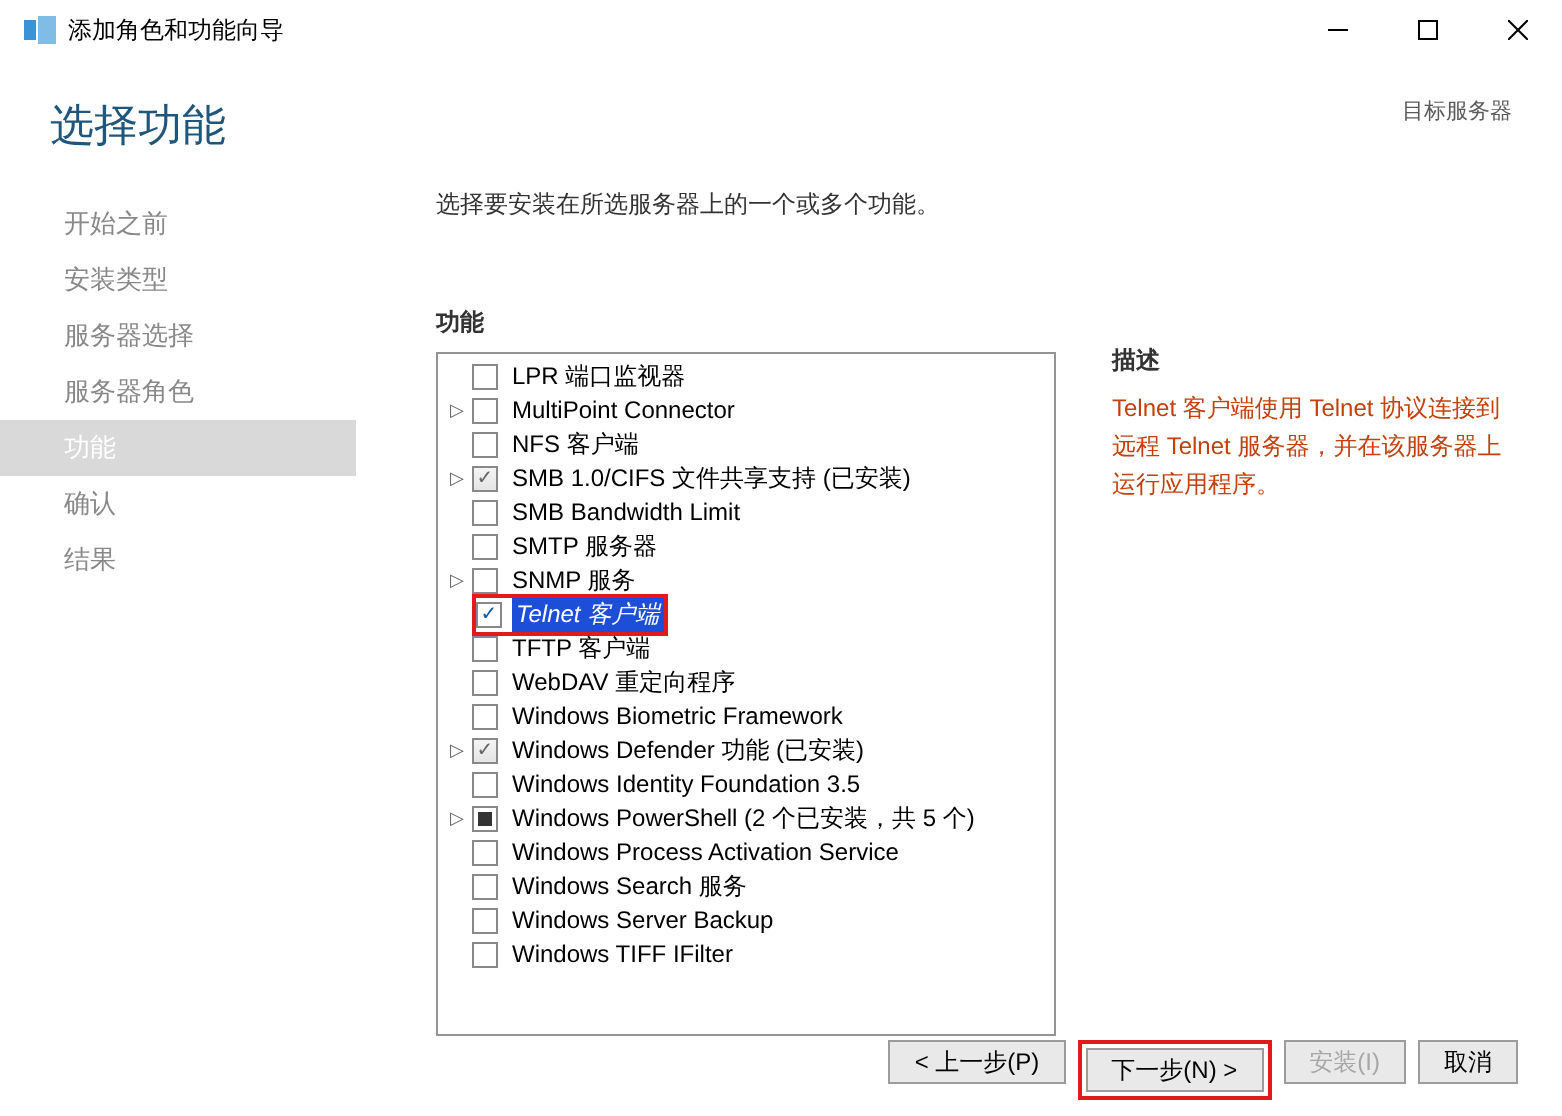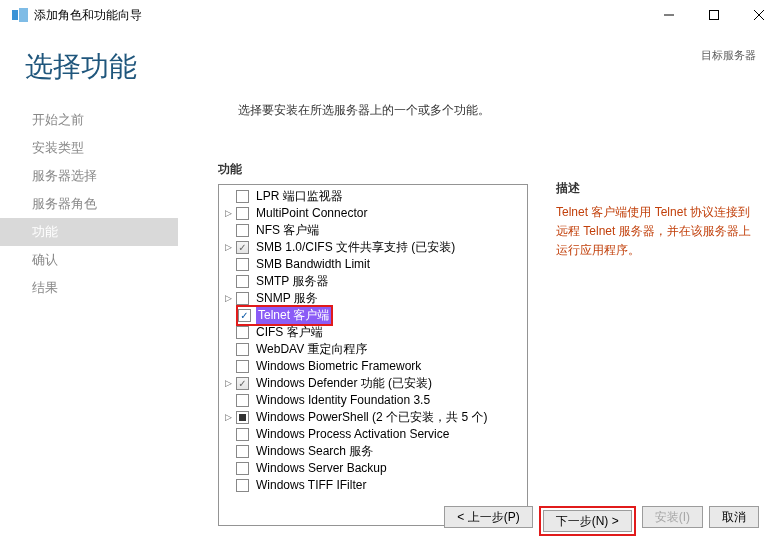--- a/index.html
+++ b/index.html
@@ -5,46 +5,46 @@
   * { box-sizing: border-box; margin: 0; padding: 0; font-family: "Microsoft YaHei", "Segoe UI", sans-serif; }
   body { background: #fff; width: 781px; height: 558px; overflow: hidden; position: relative; }
   .titlebar { height: 30px; display: flex; align-items: center; padding: 0 0 0 12px; }
   .titlebar-icon { width: 16px; height: 14px; margin-right: 6px; display: inline-block; }
   .titlebar-icon svg { width:16px; height:14px; }
   .titlebar-title { font-size: 12px; color: #000; }
   .win-btns { margin-left: auto; display: flex; }
   .win-btn { width: 45px; height: 28px; display: flex; align-items: center; justify-content: center; font-size: 13px; color: #000; }
   .win-btn svg { width: 10px; height: 10px; }
   .header { padding: 18px 25px 8px 25px; display:flex; align-items:flex-start; }
-  .header h1 { font-size: 28px; font-weight: 400; color: #1f567c; }
+  .header h1 { font-size: 22px; font-weight: 400; color: #1f567c; }
   .header .dest { margin-left:auto; font-size:11px; color:#5a5a5a; text-align:right; }
   .body { display: flex; padding: 0; }
   .sidebar { width: 178px; padding-top: 12px; }
   .sidebar-item { font-size: 13px; color: #888; padding: 5px 0 5px 32px; cursor: default; }
   .sidebar-item.active { background: #d9d9d9; color: #fff; }
   .content { flex: 1; padding: 8px 20px 0 40px; display:flex; gap: 28px; }
-  .intro { font-size: 12px; color: #333; margin-bottom: 14px; margin-left: 20px; }
+  .intro { font-size: 12px; color: #333; margin-bottom: 14px; }
   .col-left { width: 310px; }
   .col-right { flex:1;margin-top:19px; }
   .col-label { font-size: 12px; color: #333; margin-bottom: 6px; display:block; font-weight:bold; }
   .feature-box { border: 1px solid #949494; height: 342px; overflow-y: auto; overflow-x: auto; background: #fff; padding: 3px 15px 3px 4px; }
   .feature-row { display:flex; align-items:center; font-size: 12px; height: 17px; line-height: 17px; white-space: nowrap; }
   .expander { width: 11px; height: 11px; margin-right: 2px; display:inline-flex; align-items:center; justify-content:center; font-size:9px; color:#666; }
   .expander.empty { visibility:hidden; }
   .cb { width: 13px; height: 13px; border: 1px solid #888; margin-right: 5px; background:#fff; display:inline-flex; align-items:center; justify-content:center; font-size:10px; line-height:1; }
   .cb.checked::after { content: "✓"; color:#222; font-size:10px; }
   .cb.checked-blue::after { content: "✓"; color:#0d5aa7; font-size:10px; }
   .cb.gray { background: linear-gradient(#f4f4f4,#e4e4e4); }
   .cb.checked.gray::after { color:#666; }
   .cb.filled::after { content:""; display:block; width:7px; height:7px; background:#333; }
   .feat-label { padding: 0 2px; }
-  .feat-label.selected { background:#8b5cf6; color:#fff; }
+  .feat-label.selected { background:#1d4ed8; color:#fff;font-style:italic; }
   .highlight-red { border: 2px solid #e11b1b; padding: 0; }
   .desc-text { font-size: 12px; color: #c2410c; line-height: 1.6; }
-  .footer { position:absolute; bottom:22px; right:22px; display:flex; gap:6px; }
+  .footer { position:absolute; bottom:8px; right:22px; display:flex; gap:6px; }
   .btn { height: 22px; padding: 0 12px; font-size: 12px; border: 1px solid #9c9c9c; background:#e9e9e9; color:#000; display:inline-flex; align-items:center; }
   .btn.disabled { color:#a7a7a7; }
   .btn-wrap-red { border:2px solid #e11b1b; padding:2px; }
   
   .feature-box::-webkit-scrollbar { width: 16px; }
   .feature-box::-webkit-scrollbar-track { background: #f0f0f0; }
   .feature-box::-webkit-scrollbar-thumb { background:#c3c3c3; border:1px solid #a8a8a8; }
 </style>
 </head>
 <body>
@@ -137,21 +137,21 @@
             <div class="feature-row">
               <span class="expander empty"></span>
               <span class="highlight-red" style="display: inline-flex; align-items: center;">
                 <span class="cb checked-blue"></span>
                 <span class="feat-label selected">Telnet 客户端</span>
               </span>
             </div>
             <div class="feature-row">
               <span class="expander empty"></span>
               <span class="cb"></span>
-              <span class="feat-label">CIFS 客户端</span>
+              <span class="feat-label">TFTP 客户端</span>
             </div>
             <div class="feature-row">
               <span class="expander empty"></span>
               <span class="cb"></span>
               <span class="feat-label">WebDAV 重定向程序</span>
             </div>
             <div class="feature-row">
               <span class="expander empty"></span>
               <span class="cb"></span>
               <span class="feat-label">Windows Biometric Framework</span>

